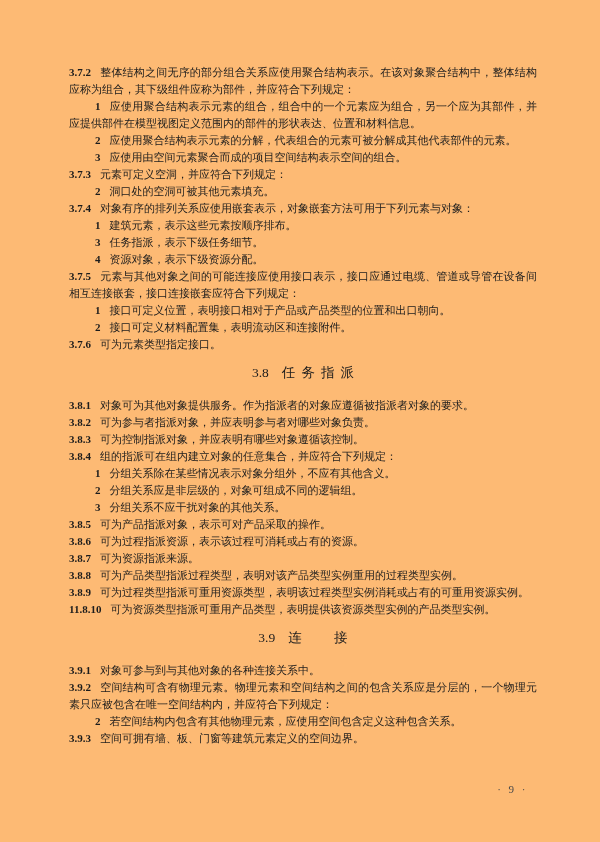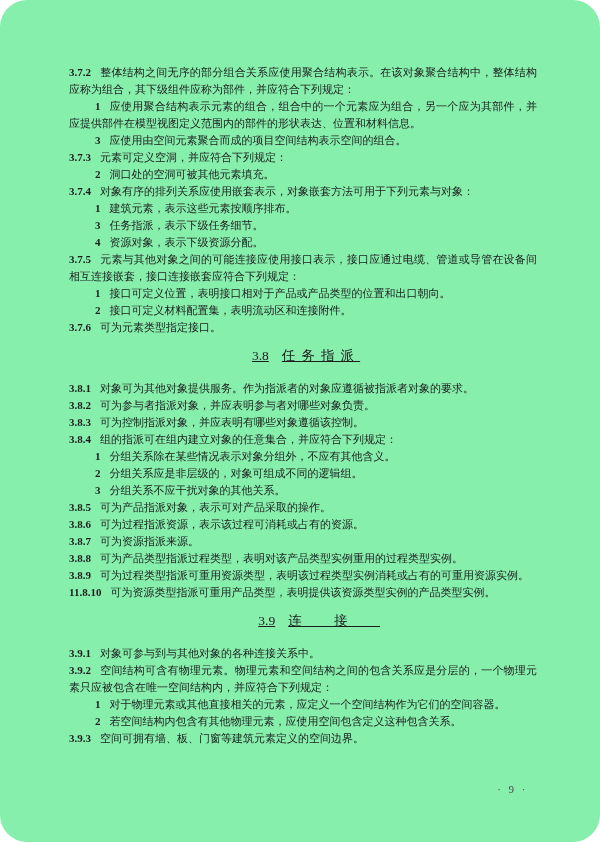--- a/index.html
+++ b/index.html
@@ -4,24 +4,23 @@
 <style>
   html, body { margin: 0; padding: 0; }
   body {
     width: 600px; height: 842px;
     background: #ffffff;
     font-family: "Liberation Serif", "DejaVu Serif", serif;
   }
   .page {
     position: relative;
     width: 600px; height: 842px;
-    background: #86efac;
+    background: #fdba74;
     color: #1c1c1c;
     overflow: hidden;
-    border-radius: 27px;
   }
   .content {
     position: absolute;
     left: 69px; top: 64px;
     width: 468px;
     font-size: 11px;
     line-height: 17px;
     text-align: justify;
   }
   .content p { margin: 0; }
@@ -31,40 +30,40 @@
     white-space: nowrap;
   }
   p.item { text-indent: 26px; }
   .heading {
     text-align: center;
     font-size: 13.5px;
     line-height: 20px;
     margin: 10px 0 14px 0;
     font-weight: 400;
     text-indent: 0;
-    text-decoration: underline;
   }
   .hnum { margin-right: 13px; }
   .htitle.t4 { letter-spacing: 0.45em; margin-right: -0.45em; }
   .htitle.t2 { letter-spacing: 2.4em; margin-right: -2.4em; }
   .page-number {
     position: absolute;
     top: 783px; right: 72px;
     font-size: 11px;
     color: #4a4a4a;
     letter-spacing: 2.5px;
   }
 </style>
 </head>
 <body>
 
 <div class="page">
   <div class="content" id="content">
       <p class="clause"><b class="num">3.7.2</b><span class="txt">整体结构之间无序的部分组合关系应使用聚合结构表示。在该对象聚合结构中，整体结构应称为组合，其下级组件应称为部件，并应符合下列规定：</span></p>
       <p class="item"><b class="num">1</b><span class="txt">应使用聚合结构表示元素的组合，组合中的一个元素应为组合，另一个应为其部件，并应提供部件在模型视图定义范围内的部件的形状表达、位置和材料信息。</span></p>
+      <p class="item"><b class="num">2</b><span class="txt">应使用聚合结构表示元素的分解，代表组合的元素可被分解成其他代表部件的元素。</span></p>
       <p class="item"><b class="num">3</b><span class="txt">应使用由空间元素聚合而成的项目空间结构表示空间的组合。</span></p>
       <p class="clause"><b class="num">3.7.3</b><span class="txt">元素可定义空洞，并应符合下列规定：</span></p>
       <p class="item"><b class="num">2</b><span class="txt">洞口处的空洞可被其他元素填充。</span></p>
       <p class="clause"><b class="num">3.7.4</b><span class="txt">对象有序的排列关系应使用嵌套表示，对象嵌套方法可用于下列元素与对象：</span></p>
       <p class="item"><b class="num">1</b><span class="txt">建筑元素，表示这些元素按顺序排布。</span></p>
       <p class="item"><b class="num">3</b><span class="txt">任务指派，表示下级任务细节。</span></p>
       <p class="item"><b class="num">4</b><span class="txt">资源对象，表示下级资源分配。</span></p>
       <p class="clause"><b class="num">3.7.5</b><span class="txt">元素与其他对象之间的可能连接应使用接口表示，接口应通过电缆、管道或导管在设备间相互连接嵌套，接口连接嵌套应符合下列规定：</span></p>
       <p class="item"><b class="num">1</b><span class="txt">接口可定义位置，表明接口相对于产品或产品类型的位置和出口朝向。</span></p>
       <p class="item"><b class="num">2</b><span class="txt">接口可定义材料配置集，表明流动区和连接附件。</span></p>
@@ -79,20 +78,19 @@
       <p class="item"><b class="num">3</b><span class="txt">分组关系不应干扰对象的其他关系。</span></p>
       <p class="clause"><b class="num">3.8.5</b><span class="txt">可为产品指派对象，表示可对产品采取的操作。</span></p>
       <p class="clause"><b class="num">3.8.6</b><span class="txt">可为过程指派资源，表示该过程可消耗或占有的资源。</span></p>
       <p class="clause"><b class="num">3.8.7</b><span class="txt">可为资源指派来源。</span></p>
       <p class="clause"><b class="num">3.8.8</b><span class="txt">可为产品类型指派过程类型，表明对该产品类型实例重用的过程类型实例。</span></p>
       <p class="clause"><b class="num">3.8.9</b><span class="txt">可为过程类型指派可重用资源类型，表明该过程类型实例消耗或占有的可重用资源实例。</span></p>
       <p class="clause"><b class="num">11.8.10</b><span class="txt">可为资源类型指派可重用产品类型，表明提供该资源类型实例的产品类型实例。</span></p>
       <div class="heading"><span class="hnum">3.9</span><span class="htitle t2">连接</span></div>
       <p class="clause"><b class="num">3.9.1</b><span class="txt">对象可参与到与其他对象的各种连接关系中。</span></p>
       <p class="clause"><b class="num">3.9.2</b><span class="txt">空间结构可含有物理元素。物理元素和空间结构之间的包含关系应是分层的，一个物理元素只应被包含在唯一空间结构内，并应符合下列规定：</span></p>
-      <p class="item"><b class="num">1</b><span class="txt">对于物理元素或其他直接相关的元素，应定义一个空间结构作为它们的空间容器。</span></p>
       <p class="item"><b class="num">2</b><span class="txt">若空间结构内包含有其他物理元素，应使用空间包含定义这种包含关系。</span></p>
       <p class="clause"><b class="num">3.9.3</b><span class="txt">空间可拥有墙、板、门窗等建筑元素定义的空间边界。</span></p>
     </div>
   <div class="page-number">
     <span>· 9 ·</span>
   </div>
 </div>
 
 </body></html>

